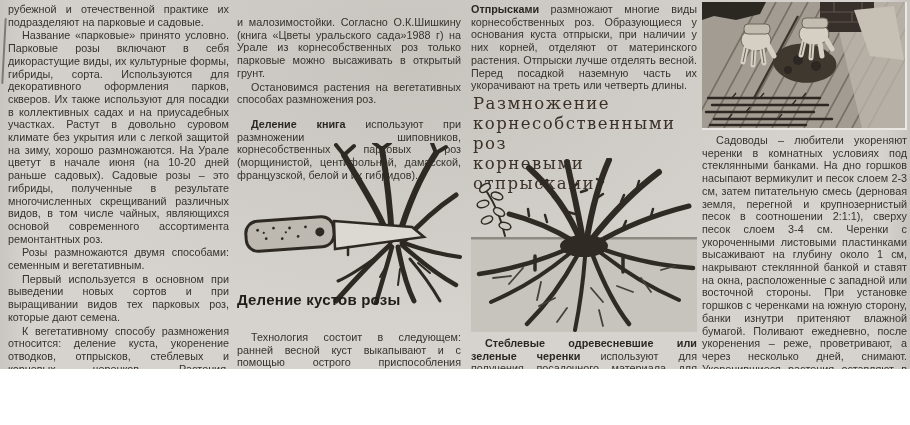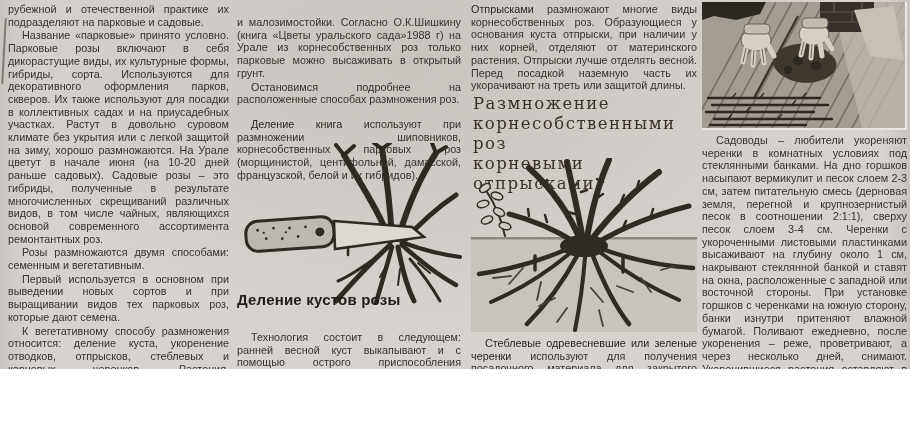--- a/index.html
+++ b/index.html
@@ -7,21 +7,21 @@
     position:relative;width:910px;height:369px;overflow:hidden;
     background:#d6d3ce;
     background-image:radial-gradient(ellipse at 45% 18%, rgba(110,104,96,.14), transparent 62%),
                      linear-gradient(90deg, rgba(90,85,78,.10) 0, transparent 3%, transparent 97%, rgba(90,85,78,.12) 100%);
     font-family:"Liberation Sans", sans-serif;
     color:#36322d;
   }
   .col{position:absolute;top:0;font-size:10.8px;line-height:12.7px;text-align:justify;}
   .col p{margin:0 0 1px 0;}
   .ind{text-indent:14px;}
-  b.lead{font-weight:normal;color:#2b2722;}
+  b.lead{font-weight:bold;color:#2b2722;}
   #col1{left:8px;width:221px;top:3px;}
   #col2{left:237px;width:224px;top:16px;}
   #col3{left:471px;width:226px;top:3px;}
   #col4{left:702px;width:205px;top:0;}
   .fig{position:absolute;}
   .caption{
     position:absolute;left:237px;top:291px;width:190px;
     font-size:15px;font-weight:bold;color:#211d18;letter-spacing:.2px;
   }
   .art-title{
@@ -47,21 +47,21 @@
     <p>рубежной и отечественной практике их подразделяют на парковые и садовые.</p>
     <p class="ind">Название «парковые» принято условно. Парковые розы включают в себя дикорастущие виды, их культурные формы, гибриды, сорта. Используются для декоративного оформления парков, скверов. Их также используют для посадки в коллективных садах и на приусадебных участках.  Растут в довольно суровом климате без укрытия или с легкой защитой на зиму, хорошо размножаются. На Урале цветут в начале июня (на 10-20 дней раньше садовых). Садовые розы – это гибриды, полученные в результате многочисленных скрещиваний различных видов, в том числе чайных, являющихся основой современного ассортимента ремонтантных роз.</p>
     <p class="ind">Розы размножаются двумя способами: семенным и вегетативным.</p>
     <p class="ind">Первый используется в основном при выведении новых сортов и при выращивании видов тех парковых роз, которые дают семена.</p>
     <p class="ind">К вегетативному способу размножения относится: деление куста, укоренение отводков, отпрысков, стеблевых и корневых черенков. Растения, размноженные таким способом, называются корнесобственными. В случае гибели наземной части из корневой шейки у них образуются побеги того же сорта.</p>
 
   </div>
 
   <div id="col2" class="col">
     <p>и малозимостойки. Согласно О.К.Шишкину (книга «Цветы уральского сада»1988 г) на Урале из корнесобственных роз только парковые можно высаживать в открытый грунт.</p>
-    <p class="ind">Остановимся подробнее на расположенные способах размножения роз.</p>
+    <p class="ind">Остановимся растения на вегетативных способах размножения роз.</p>
     <p class="ind" style="margin-top:12px;"><b class="lead">Деление книга </b><span>используют при размножении шиповников, корнесобственных парковых роз (морщинистой, центифольной, дамасской, французской, белой и их гибридов).</span></p>
   </div>
 
   <div class="fig" style="left:240px;top:143px;width:222px;height:162px;">
     <svg width="222" height="162" viewBox="0 0 222 162">
       <g stroke="#2e2923" fill="none" stroke-linecap="round">
 
         <path d="M150,98 C140,70 120,40 104,12" stroke-width="6"></path>
         <path d="M104,12 L96,2 M104,12 L114,3" stroke-width="4"></path>
         <path d="M152,96 C150,60 146,30 142,6" stroke-width="6"></path>
@@ -100,21 +100,21 @@
       </g>
     </svg>
   </div>
   <div class="caption">Деление кустов розы</div>
 
   <div class="col" style="left:237px;width:224px;top:331px;">
     <p class="ind">Технология состоит в следующем: ранней весной куст выкапывают и с помощью острого приспособления (садового ножа, секатора и др.) делят его на несколько частей. При делении необходимо смотреть, чтобы у каждой разделенной части была корневая система и</p>
   </div>
 
   <div id="col3" class="col">
-    <p><b class="lead">Отпрысками </b><span>размножают многие виды корнесобственных роз. Образующиеся у основания куста отпрыски, при наличии у них корней, отделяют от материнского растения. Отпрыски лучше отделять весной. Перед посадкой наземную часть их укорачивают на треть или защитой длины.</span></p>
+    <p><b class="lead">Отпрысками </b><span>размножают многие виды корнесобственных роз. Образующиеся у основания куста отпрыски, при наличии у них корней, отделяют от материнского растения. Отпрыски лучше отделять весной. Перед посадкой наземную часть их укорачивают на треть или четверть длины.</span></p>
   </div>
 
   <div class="art-title">
     <div>Размножение</div>
     <div>корнесобственными роз</div>
     <div>корневыми отпрысками</div>
   </div>
 
   <div class="fig" style="left:471px;top:158px;width:226px;height:174px;">
     <svg width="226" height="174" viewBox="0 0 226 174">

